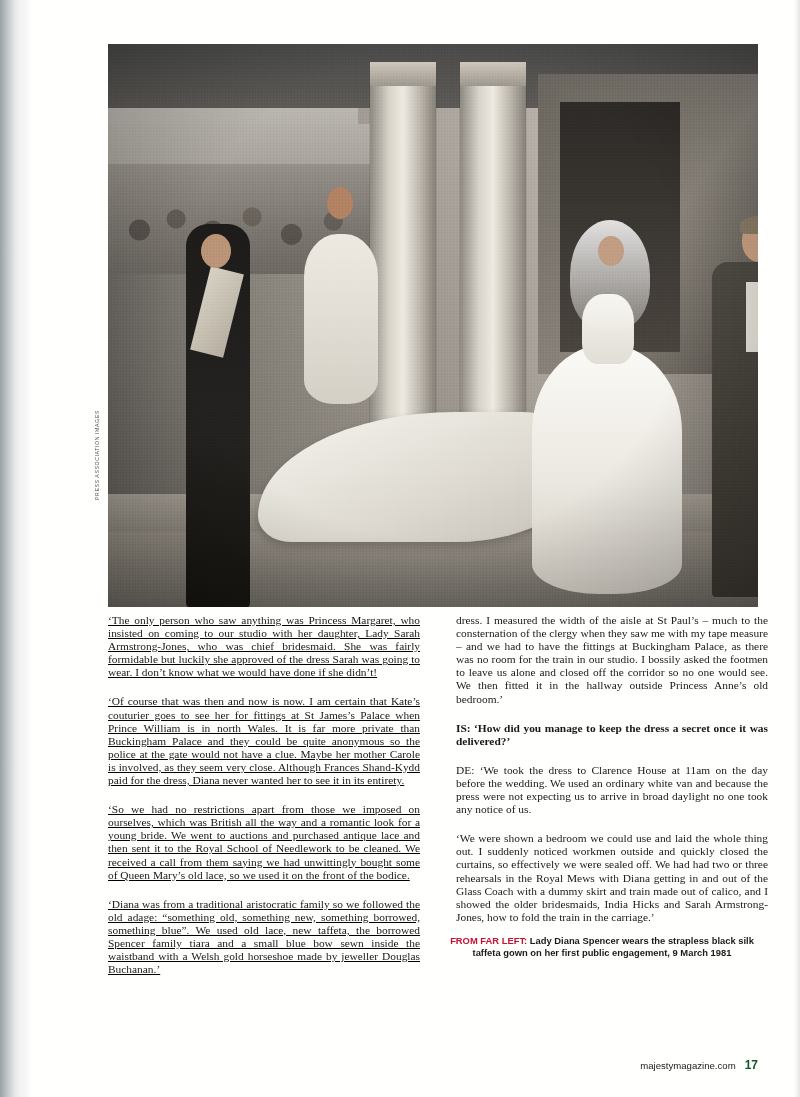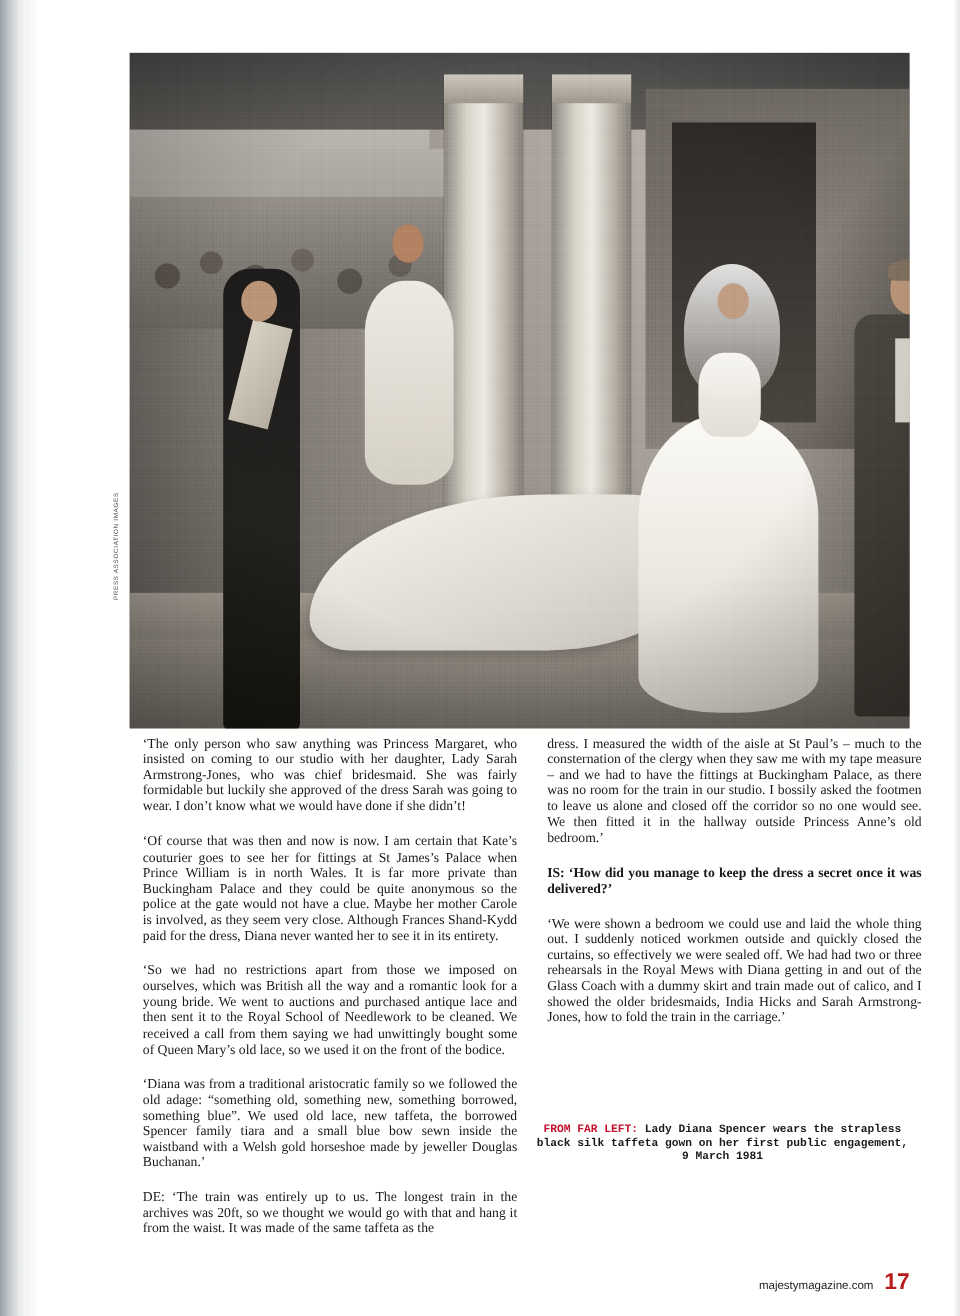--- a/index.html
+++ b/index.html
@@ -211,23 +211,24 @@
     font-family: "Liberation Sans", sans-serif;
     font-size: 5.2px;
     letter-spacing: 0.6px;
     color: #4a4a4a;
     white-space: nowrap;
   }
 
   
   .col-left {
     position: absolute;
-    left: 87px;
+    left: 76px;
     top: 614px;
     width: 312px;
+    text-decoration: underline;
   }
   .col-right {
     position: absolute;
     left: 424px;
     top: 614px;
     width: 312px;
   }
   .col-left p, .col-right p {
     margin: 0;
     font-size: 11.4px;
@@ -247,21 +248,21 @@
 
   
   .captions {
     position: absolute;
     left: 414px;
     top: 935px;
     width: 312px;
     text-align: center;
   }
   .caption {
-    font-family: Liberation Mono, monospace;
+    font-family: Liberation Sans, sans-serif;
     font-weight: 700;
     font-size: 9.4px;
     line-height: 11.6px;
     color: #1a1a1c;
     margin-bottom: 11px;
   }
   .caption .lead { color: #c4112f; }
 
   
   .footer {
@@ -276,22 +277,22 @@
   }
   .footer-site {
     font-family: "Liberation Sans", sans-serif;
     font-size: 9.6px;
     color: #222;
     margin-left: 38px;
   }
   .footer-page {
     font-family: "Liberation Sans", sans-serif;
     font-weight: 700;
-    font-size: 19px;
-    color: #b91c1c;
+    font-size: 12px;
+    color: #14532d;
   }
   .page-edge-shadow {
     position: absolute;
     right: 0; top: 0; width: 6px; height: 1097px;
     background: linear-gradient(to left, rgba(0,0,0,0.10), rgba(0,0,0,0));
   }
 </style>
 </head>
 <body>
 
@@ -336,26 +337,26 @@
         <div class="vignette"></div>
       </div>
     </div>
     <div class="photo-credit">PRESS ASSOCIATION IMAGES</div>
 
     <div class="col-left">
       <p>‘The only person who saw anything was Princess Margaret, who insisted on coming to our studio with her daughter, Lady Sarah Armstrong-Jones, who was chief bridesmaid. She was fairly formidable but luckily she approved of the dress Sarah was going to wear. I don’t know what we would have done if she didn’t!</p>
       <p>‘Of course that was then and now is now. I am certain that Kate’s couturier goes to see her for fittings at St James’s Palace when Prince William is in north Wales. It is far more private than Buckingham Palace and they could be quite anonymous so the police at the gate would not have a clue. Maybe her mother Carole is involved, as they seem very close. Although Frances Shand-Kydd paid for the dress, Diana never wanted her to see it in its entirety.</p>
       <p>‘So we had no restrictions apart from those we imposed on ourselves, which was British all the way and a romantic look for a young bride. We went to auctions and purchased antique lace and then sent it to the Royal School of Needlework to be cleaned. We received a call from them saying we had unwittingly bought some of Queen Mary’s old lace, so we used it on the front of the bodice.</p>
       <p>‘Diana was from a traditional aristocratic family so we followed the old adage: “something old, something new, something borrowed, something blue”. We used old lace, new taffeta, the borrowed Spencer family tiara and a small blue bow sewn inside the waistband with a Welsh gold horseshoe made by jeweller Douglas Buchanan.’</p>
-      <p>DE: ‘The train was entirely up to us. The longest train in the archives was 20ft, so we thought we would go with that and hang it from the waist. It was made of the same taffeta as the</p>
     </div>
 
     <div class="col-right">
       <p>dress. I measured the width of the aisle at St Paul’s – much to the consternation of the clergy when they saw me with my tape measure – and we had to have the fittings at Buckingham Palace, as there was no room for the train in our studio. I bossily asked the footmen to leave us alone and closed off the corridor so no one would see. We then fitted it in the hallway outside Princess Anne’s old bedroom.’</p>
       <p class="q">IS: ‘How did you manage to keep the dress a secret once it was delivered?’</p>
+      <p>DE: ‘We took the dress to Clarence House at 11am on the day before the wedding. We used an ordinary white van and because the press were not expecting us to arrive in broad daylight no one took any notice of us.</p>
       <p>‘We were shown a bedroom we could use and laid the whole thing out. I suddenly noticed workmen outside and quickly closed the curtains, so effectively we were sealed off. We had had two or three rehearsals in the Royal Mews with Diana getting in and out of the Glass Coach with a dummy skirt and train made out of calico, and I showed the older bridesmaids, India Hicks and Sarah Armstrong-Jones, how to fold the train in the carriage.’</p>
     </div>
 
     <div class="captions">
       <div class="caption">
         <span class="lead">FROM FAR LEFT:</span><span> Lady Diana Spencer wears the strapless black silk taffeta gown on her first public engagement, 9 March 1981</span>
       </div>
     </div>
 
     <div class="footer">

